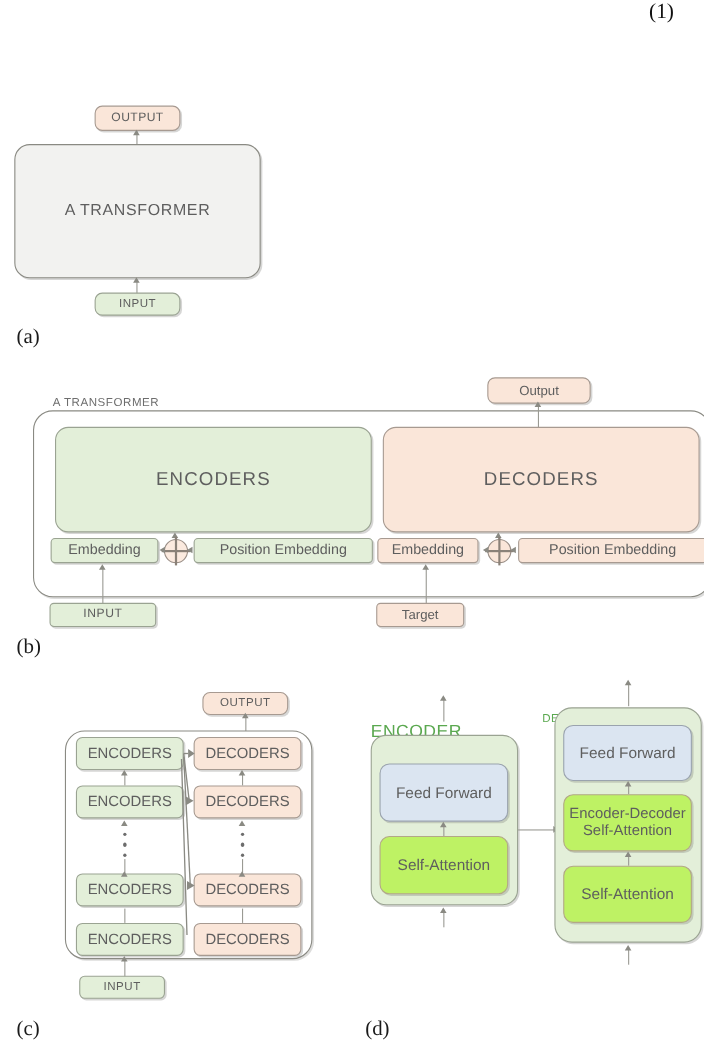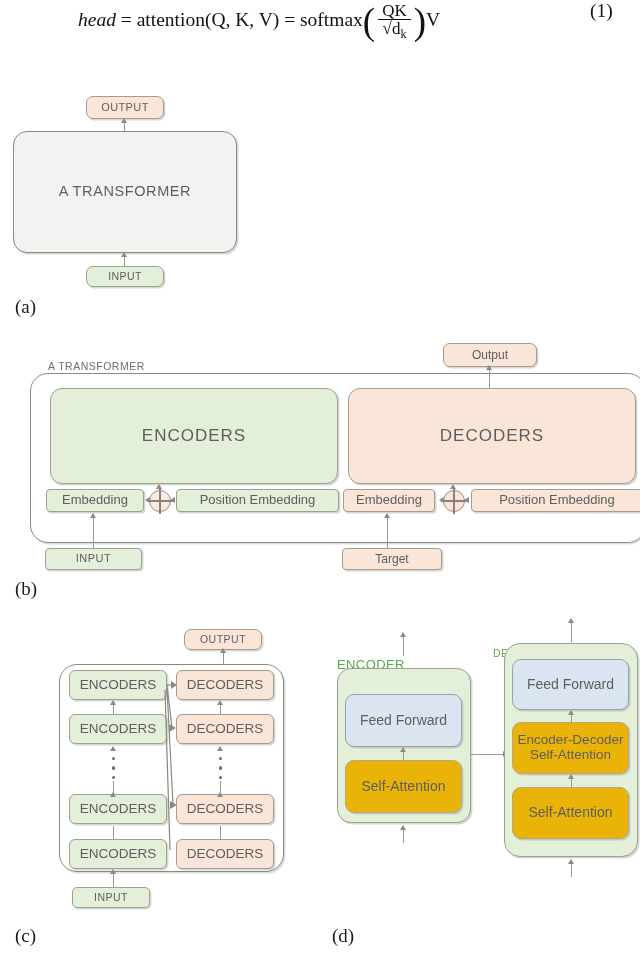--- a/index.html
+++ b/index.html
@@ -8,21 +8,21 @@
 
   
   .abs{position:absolute;}
   .box{position:absolute;box-sizing:border-box;border:1.6px solid #8e8e86;
        border-radius:7px;display:flex;align-items:center;justify-content:center;
        text-align:center;line-height:1.08;color:#5e5e5e;
        box-shadow:1.5px 1.5px 0 rgba(120,120,115,.30);}
   .green{background:#e3efd9;border-color:#9aa392;}
   .peach{background:#fae6d9;border-color:#a79a91;}
   .blue{background:#dbe5f1;border-color:#9aa3ae;}
-  .yellow{background:#eab308;border-color:#b3a887;}
+  .yellow{background:#bef264;border-color:#b3a887;}
   .grey{background:#f2f2f0;border-color:#8a8a83;}
   .plain{background:#ffffff;border-color:#8a8a83;}
 
   .lbl{position:absolute;color:#6d6d6d;white-space:nowrap;}
   .caption{position:absolute;font-family:"Liberation Serif",serif;
            font-size:19px;color:#1a1a1a;}
 
   
   .vline{position:absolute;width:1.4px;background:#9a9a93;}
   .hline{position:absolute;height:1.4px;background:#9a9a93;}
@@ -56,30 +56,20 @@
         vertical-align:middle;margin:0 2px;font-size:17px;line-height:1.02;}
   .frac .num{padding:0 5px;}
   .frac .den{padding:0 5px;border-top:1.3px solid #111;}
   .paren{font-size:37px;vertical-align:middle;font-family:"Liberation Serif",serif;}
   .sub{font-size:12px;vertical-align:sub;}
 </style>
 </head>
 <body>
 
 <div id="formula">
-  <div class="abs" style="left:78px;top:14px;white-space:nowrap;">
-    <span class="it">head</span>
-    <span>=</span>
-    <span>attention(Q, K, V)</span>
-    <span>=</span>
-    <span>softmax</span><span class="paren">(</span><span class="frac">
-        <span class="num">QK</span>
-        <span class="den">√<span>d</span><span class="sub">k</span></span>
-      </span><span class="paren">)</span><span>V</span>
-  </div>
   <div class="abs" style="left:590px;top:14px;">(1)</div>
 </div>
 
 <div class="abs" style="left:12px;top:0;width:640px;height:953px;">
 
   <div>
     <div class="box peach" style="left:74px;top:96px;width:78px;height:23px;font-size:11px;letter-spacing:.4px;">
       <span>OUTPUT</span>
     </div>
     <div class="vline" style="left:112px;top:119px;height:14px;"></div>
@@ -142,21 +132,21 @@
     </div>
 
     <div class="vline" style="left:81px;top:515px;height:35px;"></div>
     <div class="arrowup" style="left:77.5px;top:513px;"></div>
     <div class="box green" style="left:33px;top:548px;width:97px;height:22px;border-radius:4px;font-size:11px;letter-spacing:.5px;">
       <span>INPUT</span>
     </div>
 
     <div class="vline" style="left:375px;top:515px;height:35px;"></div>
     <div class="arrowup" style="left:371.5px;top:513px;"></div>
-    <div class="box peach" style="left:330px;top:548px;width:100px;height:22px;border-radius:4px;font-size:12px;">
+    <div class="box peach" style="left:330px;top:548px;width:80px;height:22px;border-radius:4px;font-size:12px;">
       <span>Target</span>
     </div>
 
     <div class="caption" style="left:3px;top:578px;">(b)</div>
   </div>
 
   <div>
     <div class="box peach" style="left:172px;top:629px;width:78px;height:21px;font-size:10.5px;letter-spacing:.5px;">
       <span>OUTPUT</span>
     </div>
@@ -231,21 +221,21 @@
     <div class="arrowup" style="left:97.5px;top:869px;"></div>
     <div class="box green" style="left:60px;top:887px;width:78px;height:21px;border-radius:5px;font-size:10.5px;letter-spacing:.5px;">
       <span>INPUT</span>
     </div>
 
     <div class="caption" style="left:3px;top:925px;">(c)</div>
   </div>
 
   <div>
 
-    <div class="lbl" style="left:325px;top:657px;font-size:13px;color:#5aa84f;letter-spacing:.4px;">ENCODER</div>
+    <div class="lbl" style="left:325px;top:657px;font-size:16px;color:#5aa84f;letter-spacing:.4px;">ENCODER</div>
     <div class="vline" style="left:391px;top:634px;height:22px;"></div>
     <div class="arrowup" style="left:387.5px;top:632px;"></div>
 
     <div class="box green" style="left:325px;top:668px;width:134px;height:155px;border-radius:14px;border-color:#9aa392;"></div>
     <div class="box blue" style="left:333px;top:694px;width:117px;height:53px;border-radius:9px;font-size:14px;">
       <span>Feed Forward</span>
     </div>
     <div class="vline" style="left:391px;top:749px;height:11px;"></div>
     <div class="arrowup" style="left:387.5px;top:747px;"></div>
     <div class="box yellow" style="left:333px;top:760px;width:117px;height:53px;border-radius:9px;font-size:14px;">

